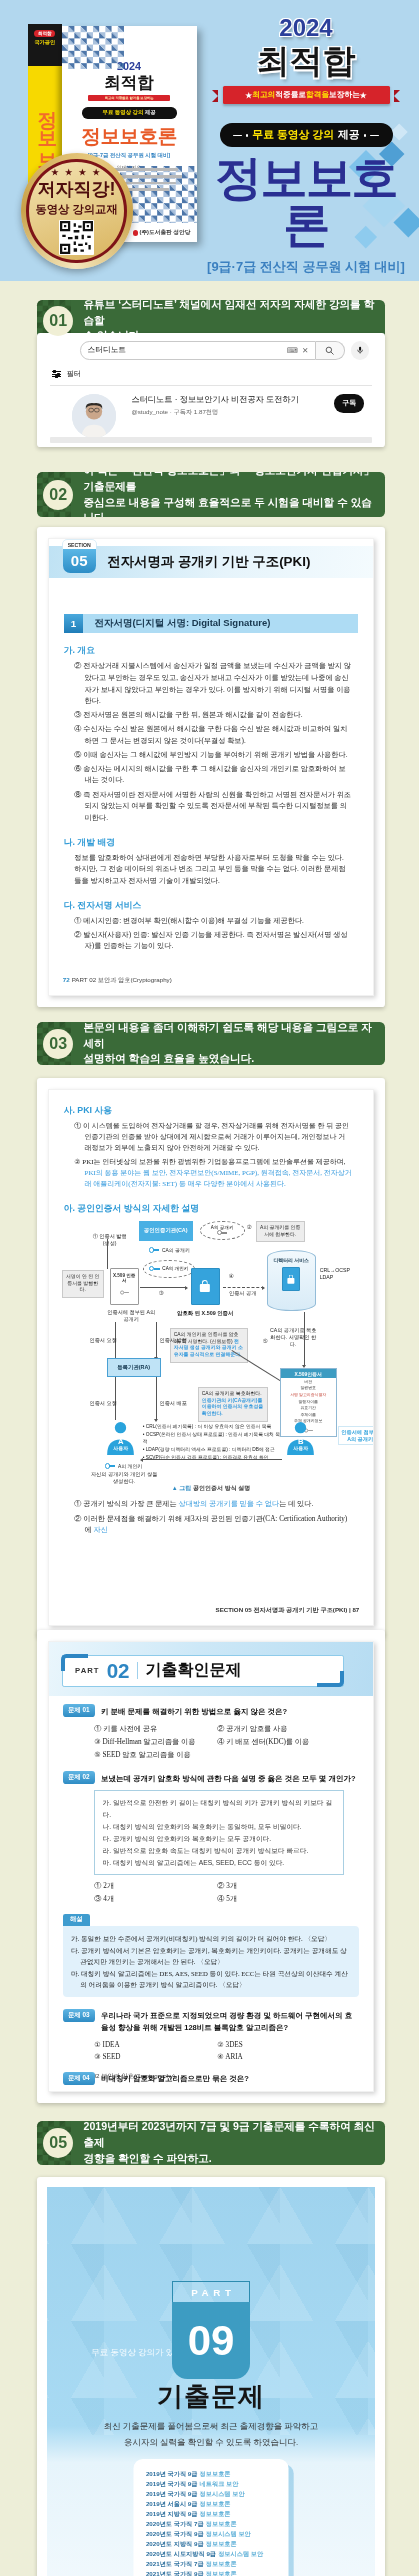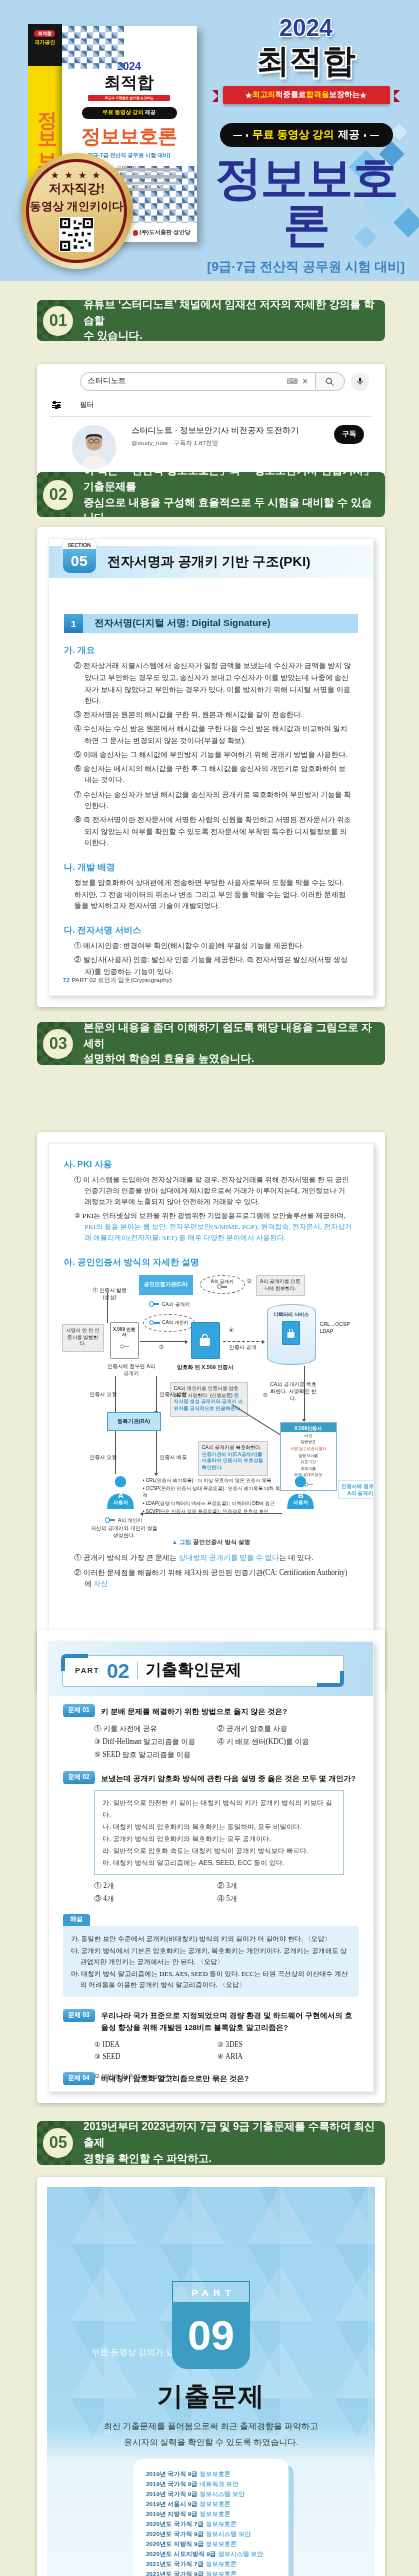--- a/index.html
+++ b/index.html
@@ -26,21 +26,21 @@
   .cv-author{margin-top:6.2px;font-size:4.6px;color:#555}
   .cv-points{position:absolute;left:49px;top:138px;width:72px;text-align:left}
   .cv-points i{display:block;height:2.6px;background:#b9b9b9;margin:4.1px 0;border-radius:0.5px;position:relative}
   .cv-points i::before{content:"";position:absolute;left:-5.2px;top:0;width:2.6px;height:2.6px;background:#e85a28}
   .cv-pub{position:absolute;bottom:5.2px;right:6.2px;font-size:4.6px;color:#333;display:flex;align-items:center;gap:1.5px}
   .cv-pub b{font-size:5.7px}
   .reddot{width:5.2px;height:5.2px;border-radius:50%;background:#d6232a;display:inline-block}
   .medal{position:absolute;left:0;top:135px;width:112px;height:116px;border-radius:50%;background:conic-gradient(from 20deg,#e7c97f,#c9a24a 20%,#f4e6bc 45%,#c9a24a 70%,#e7c97f);box-shadow:0 3.1px 7.2px rgba(0,0,0,.3);z-index:3}
   .medal-in{position:absolute;inset:5.7px;border-radius:50%;border:3.1px solid #7e1418;background:linear-gradient(160deg,#f3e3b2,#d9b45e);display:flex;flex-direction:column;align-items:center;justify-content:center;gap:0.5px}
   .medal-stars{color:#5a1010;font-size:8.2px;letter-spacing:2.1px;font-weight:bold}
-  .medal-l1{font-size:13px;font-weight:900;color:#4e0e0e}
+  .medal-l1{font-size:18px;font-weight:900;color:#4e0e0e}
   .medal-l2{font-size:11.3px;font-weight:900;color:#4e0e0e}
   .qr{width:33px;height:33px;margin-top:2.6px;background:#fff;padding:1px;border-radius:1px}
   
   .hr{position:absolute;left:197px;top:14.4px;width:218px;text-align:center}
   .hr-year{font-size:24px;font-weight:900;color:#2b3f9a;text-shadow:1px 1px 0 #fff,-1px 1px 0 #fff,1px -1px 0 #fff,-1px -1px 0 #fff,1.5px 2.6px 3.1px rgba(0,0,0,.3)}
   .hr-brand{font-size:33px;font-weight:900;color:#161616;margin-top:-3.1px;text-shadow:1.5px 1.5px 0 #fff,-1.5px 1.5px 0 #fff,1.5px -1.5px 0 #fff,-1.5px -1.5px 0 #fff,2.1px 3.6px 3.6px rgba(0,0,0,.3)}
   .ribbon{position:relative;width:167px;height:17.5px;background:#d6232a;margin:2.1px auto 0;display:flex;align-items:center;justify-content:center;color:#fff;font-weight:bold;font-size:7.7px;border-radius:1.5px;box-shadow:0 1.5px 2.6px rgba(0,0,0,.25)}
   .ribbon::before{content:"";position:absolute;left:-10.3px;top:3.6px;border-top:6.7px solid #a8121c;border-bottom:6.7px solid #a8121c;border-left:6.7px solid transparent}
   .ribbon::after{content:"";position:absolute;right:-10.3px;top:3.6px;border-top:6.7px solid #a8121c;border-bottom:6.7px solid #a8121c;border-right:6.7px solid transparent}
   .yel{color:#ffe400}
@@ -58,21 +58,21 @@
   .card{position:absolute;left:37px;width:348px;background:#fff;border-radius:3.1px;box-shadow:0 1.5px 4.1px rgba(0,0,0,.2)}
   .page{position:absolute;inset:11.3px;background:#fff;box-shadow:1.5px 2.1px 4.6px rgba(0,0,0,.18);border:0.5px solid #f1f1f1;overflow:hidden}
   
   .yt{padding:8.2px 13.4px 0}
   .yt-search{display:flex;align-items:center;width:289px;margin-left:30px}
   .yt-input{flex:1;height:18.5px;border:0.5px solid #c9c9c9;border-radius:9.3px 0 0 9.3px;display:flex;align-items:center;padding:0 6.2px;font-size:7.7px;color:#111;box-sizing:border-box}
   .yt-input .grow{flex:1;text-align:left}
   .icn{color:#666;font-size:7.7px;margin-left:4.1px}
   .yt-btn{width:29px;height:18.5px;border:0.5px solid #c9c9c9;border-left:none;border-radius:0 9.3px 9.3px 0;background:#f8f8f8;display:flex;align-items:center;justify-content:center;box-sizing:border-box}
   .yt-mic{width:18.5px;height:18.5px;border-radius:50%;background:#f1f1f1;display:flex;align-items:center;justify-content:center;margin-left:6.2px}
-  .yt-filter{display:flex;align-items:flex-end;gap:19px;margin:9.3px 0 0 2.1px;font-size:7.2px;color:#0f0f0f}
+  .yt-filter{display:flex;align-items:flex-end;gap:6px;margin:9.3px 0 0 2.1px;font-size:7.2px;color:#0f0f0f}
   .tune{display:inline-block;width:8.2px}
   .tune i{display:block;height:1px;background:#0f0f0f;margin:1.5px 0;position:relative}
   .tune i::after{content:"";position:absolute;top:-1px;width:2.6px;height:2.6px;background:#0f0f0f;border-radius:0.5px}
   .tune i:nth-child(1)::after{left:1px}.tune i:nth-child(2)::after{left:4.6px}.tune i:nth-child(3)::after{left:2.6px}
   .yt-div{height:0.5px;background:#e3e3e3;margin-top:6.2px}
   .yt-ch{display:flex;align-items:flex-start;padding:8.2px 3.1px 0}
   .avatar{width:44px;height:44px;border-radius:50%;overflow:hidden;margin:0 15.5px 0 18.5px;flex:none;background:#dfe7ee}
   .ch-t{font-size:8.2px;color:#0f0f0f}
   .ch-h{font-size:6.2px;color:#606060;margin-top:3.6px}
   .sub-btn{margin-left:auto;margin-right:4.1px;background:#0f0f0f;color:#fff;border-radius:9.3px;padding:4.6px 8.2px;font-size:7px;font-weight:bold}
@@ -145,21 +145,21 @@
   .qbox{margin:6.2px 0 0 45px;width:233px;border:0.5px solid #a9cfe2;padding:5.2px 7.2px;font-size:6.7px;line-height:1.8;color:#333}
   .expl{margin:9.3px 13.4px 0;position:relative;z-index:1}
   .expl-tag{display:inline-block;background:#3f9ccf;color:#fff;font-size:6.4px;font-weight:bold;padding:1.5px 7.2px;border-radius:2.1px 2.1px 0 0}
   .expl-box{background:#e1f1fb;border-radius:0 4.1px 4.1px 4.1px;padding:6.2px 8.2px;font-family:"Liberation Serif","DejaVu Serif",serif;font-size:6.7px;line-height:1.65;color:#222}
   .expl-box div{padding-left:9.3px;text-indent:-9.3px;margin:1px 0}
   
   .page5{position:absolute;inset:10.3px;background:linear-gradient(180deg,#9fd3ee 0%,#a8daf3 52%,#e6f4fb 60%,#f6fbfe 100%);overflow:hidden}
   .page5::before{content:"";position:absolute;left:-31px;top:-20.6px;width:392px;height:268px;background-image:linear-gradient(60deg,rgba(255,255,255,.14) 25%,transparent 25%),linear-gradient(-60deg,rgba(255,255,255,.12) 25%,transparent 25%),linear-gradient(60deg,transparent 75%,rgba(30,120,170,.07) 75%);background-size:88px 77px}
   .p5-tag{position:absolute;left:44px;top:160px;font-family:"Liberation Serif","DejaVu Serif",serif;font-size:8.5px;color:#f7fcff}
   .p5-frame{position:absolute;left:50%;top:94px;transform:translateX(-50%);width:78px;height:21.6px;border:1.5px solid #2d8cb0;border-bottom:none;display:flex;align-items:center;justify-content:center;color:#fff;font-size:9.8px;font-weight:bold;letter-spacing:4.6px;text-indent:4.6px;box-sizing:border-box}
-  .p5-block{position:absolute;left:50%;top:115px;transform:translateX(-50%);width:78px;height:67px;background:#3d9cc2;border-radius:0 0 15.5px 15.5px;display:flex;align-items:center;justify-content:center;color:#fff;font-size:42px;font-weight:900}
+  .p5-block{position:absolute;left:50%;top:115px;transform:translateX(-50%);width:78px;height:77px;background:#3d9cc2;border-radius:0 0 15.5px 15.5px;display:flex;align-items:center;justify-content:center;color:#fff;font-size:42px;font-weight:900}
   .p5-title{position:absolute;left:0;right:0;top:192px;text-align:center;font-size:26px;font-weight:900;color:#151515;letter-spacing:1px}
   .p5-desc{position:absolute;left:0;right:0;top:231px;text-align:center;font-family:"Liberation Serif","DejaVu Serif",serif;font-size:8.5px;line-height:1.9;color:#333}
   .p5-list{position:absolute;left:50%;top:272px;transform:translateX(-50%);width:155px;background:#fff;border-radius:9.3px;padding:9.3px 12.4px;box-shadow:5.2px 5.2px 0 rgba(120,190,225,.55);box-sizing:border-box}
   .p5-list div{font-size:6.2px;line-height:1.62;white-space:nowrap}
   .p5-list b{color:#2c6f9e;font-weight:bold}
   .p5-list span{color:#5fb0d8;font-weight:bold;margin-left:2.1px}
 </style>
 </head>
 <body>
 
@@ -199,21 +199,21 @@
           </div>
         <div class="cv-pub">
             <span class="reddot"></span>
             <b>(주)도서출판 성안당</b>
           </div>
       </div>
       <div class="medal">
         <div class="medal-in">
           <div class="medal-stars">★ ★ ★ ★</div>
           <div class="medal-l1">저자직강!</div>
-          <div class="medal-l2">동영상 개인키이다</div>
+          <div class="medal-l2">동영상 강의교재</div>
           <svg class="qr" viewBox="0 0 29 29">
               <rect width="29" height="29" fill="#fff"></rect>
               <path fill="#111" d="M0 0h9v9H0zM20 0h9v9h-9zM0 20h9v9H0z"></path>
               <path fill="#fff" d="M2 2h5v5H2zM22 2h5v5h-5zM2 22h5v5H2z"></path>
               <path fill="#111" d="M3.5 3.5h2v2h-2zM23.5 3.5h2v2h-2zM3.5 23.5h2v2h-2zM12 2h2v3h-2zM16 4h3v2h-3zM12 8h5v2h-5zM2 12h3v2H2zM7 14h4v2H7zM13 13h3v3h-3zM19 12h2v4h-2zM24 13h3v2h-3zM12 18h2v3h-2zM16 20h4v2h-4zM22 19h2v2h-2zM25 21h2v4h-2zM12 24h3v3h-3zM18 25h3v2h-3z"></path>
             </svg>
         </div>
       </div>
     </div>
 
@@ -242,21 +242,21 @@
     </div>
   </div>
 
   <div class="bar" style="top:300px;height:41px">
     <div class="num">01</div>
     <div class="txt">
         <span>유튜브 ‘스터디노트’ 채널에서 임재선 저자의 자세한 강의를 학습할</span>
         <span>수 있습니다.</span>
       </div>
   </div>
-  <div class="card" style="top:364px;height:138px">
+  <div class="card" style="top:333px;height:114px">
     <div class="yt">
       <div class="yt-search">
         <div class="yt-input">
           <span class="grow">스터디노트</span>
           <span class="icn">⌨</span>
           <span class="icn">✕</span>
         </div>
         <div class="yt-btn">
           <svg width="9.3" height="9.3" viewBox="0 0 24 24">
               <circle cx="10" cy="10" r="7" fill="none" stroke="#333" stroke-width="2"></circle>
@@ -320,39 +320,38 @@
       <div class="sub-bar">
         <div class="sub-num">1</div>
         <div class="sub-title">전자서명(디지털 서명: Digital Signature)</div>
       </div>
       <div class="h-blue">가. 개요</div>
       <div class="pg-item">② 전자상거래 지불시스템에서 송신자가 일정 금액을 보냈는데 수신자가 금액을 받지 않았다고 부인하는 경우도 있고, 송신자가 보내고 수신자가 이를 받았는데 나중에 송신자가 보내지 않았다고 부인하는 경우가 있다. 이를 방지하기 위해 디지털 서명을 이용한다.</div>
       <div class="pg-item">③ 전자서명은 원본의 해시값을 구한 뒤, 원본과 해시값을 같이 전송한다.</div>
       <div class="pg-item">④ 수신자는 수신 받은 원본에서 해시값을 구한 다음 수신 받은 해시값과 비교하여 일치하면 그 문서는 변경되지 않은 것이다(무결성 확보).</div>
       <div class="pg-item blue">⑤ 이때 송신자는 그 해시값에 부인방지 기능을 부여하기 위해 공개키 방법을 사용한다.</div>
       <div class="pg-item blue">⑥ 송신자는 메시지의 해시값을 구한 후 그 해시값을 송신자의 개인키로 암호화하여 보내는 것이다.</div>
-      <div class="pg-item">⑦ 수신자는 송신자가 보낸 해시값을 송신자의 공개키로 복호화하여 부인방지 기능을 확인한다.</div>
       <div class="pg-item blue">⑧ 즉 전자서명이란 전자문서에 서명한 사람의 신원을 확인하고 서명된 전자문서가 위조되지 않았는지 여부를 확인할 수 있도록 전자문서에 부착된 특수한 디지털정보를 의미한다.</div>
       <div class="h-blue">나. 개발 배경</div>
       <div class="pg-item blue" style="text-indent:0;padding-left:0">정보를 암호화하여 상대편에게 전송하면 부당한 사용자로부터 도청을 막을 수는 있다. 하지만, 그 전송 데이터의 위조나 변조 그리고 부인 등을 막을 수는 없다. 이러한 문제점들을 방지하고자 전자서명 기술이 개발되었다.</div>
       <div class="h-blue">다. 전자서명 서비스</div>
       <div class="pg-item">① 메시지인증: 변경여부 확인(해시함수 이용)해 무결성 기능을 제공한다.</div>
       <div class="pg-item">② 발신자(사용자) 인증: 발신자 인증 기능을 제공한다. 즉 전자서명은 발신자(서명 생성자)를 인증하는 기능이 있다.</div>
       <div class="pg-foot"><b>72</b><span>PART 02 보안과 암호(Cryptography)</span></div>
     </div>
   </div>
 
   <div class="bar" style="top:1022px;height:43px">
     <div class="num">03</div>
     <div class="txt">
         <span>본문의 내용을 좀더 이해하기 쉽도록 해당 내용을 그림으로 자세히</span>
         <span>설명하여 학습의 효율을 높였습니다.</span>
       </div>
   </div>
-  <div class="card" style="top:1132px;height:559px">
+  <div class="card" style="top:1078px;height:559px">
     <div class="page">
       <div class="h-blue" style="margin-top:14.4px">사. PKI 사용</div>
       <div class="pg-item" style="font-size:7px">① 이 시스템을 도입하여 전자상거래를 할 경우, 전자상거래를 위해 전자서명을 한 뒤 공인인증기관의 인증을 받아 상대에게 제시함으로써 거래가 이루어지는데, 개인정보나 거래정보가 외부에 노출되지 않아 안전하게 거래할 수 있다.</div>
       <div class="pg-item" style="font-size:7px"><span>② PKI는 인터넷상의 보완을 위한 광범위한 기업응용프로그램에 보안솔루션을 제공하며, </span><span class="blue">PKI의 응용 분야는 웹 보안, 전자우편보안(S/MIME, PGP), 원격접속, 전자문서, 전자상거래 애플리케이(전자지불: SET) 등 매우 다양한 분야에서 사용된다.</span></div>
       <div class="h-blue">아. 공인인증서 방식의 자세한 설명</div>
 
       <div class="diagram">
         <div class="dg-box dg-blue" style="left:77px;top:0">공인인증기관(CA)</div>
         <div class="dg-ell" style="left:138px;top:0;width:45px;height:18.5px">
             <span>A의 공개키</span>

